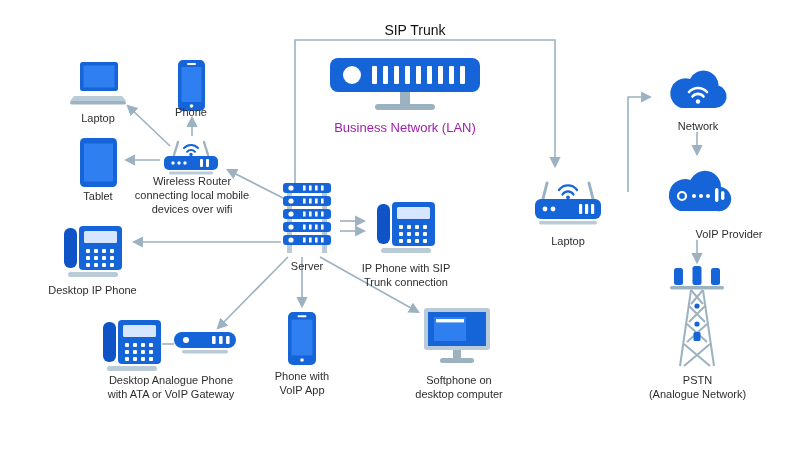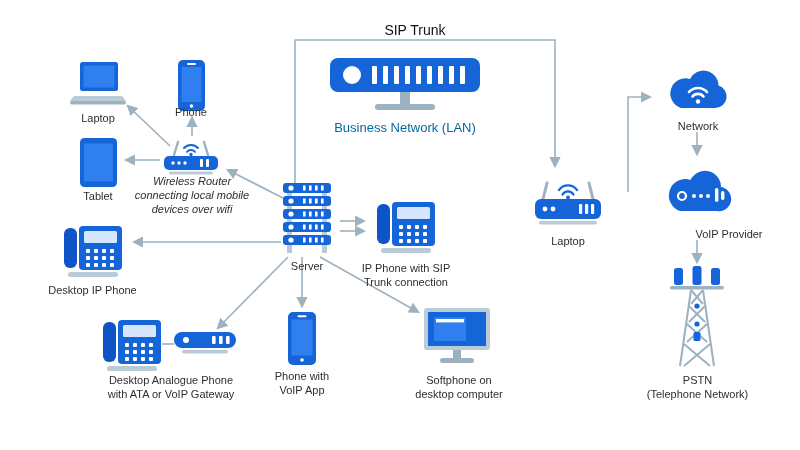--- a/index.html
+++ b/index.html
@@ -6,21 +6,21 @@
   .stage{
     position:relative;width:800px;height:450px;background:#ffffff;overflow:hidden;
     font-family:"Liberation Sans", sans-serif;
   }
   .wires{position:absolute;left:0;top:0;z-index:0;}
   .node{position:absolute;z-index:1;}
   .label{
     position:absolute;z-index:2;text-align:center;
     font-size:11px;line-height:1.25;color:#2e2e2e;white-space:pre-line;
   }
-  .label-lg{font-size:13px;color:#0369a1;}
+  .label-lg{font-size:13px;color:#a21caf;}
   .label-title{font-size:14px;color:#111;}
 </style>
 </head>
 <body>
 
 <div class="stage">
 
   <svg class="wires" width="800" height="450" viewBox="0 0 800 450">
     <defs>
       <marker id="arr" viewBox="0 0 10 10" refX="8" refY="5" markerWidth="7" markerHeight="7" orient="auto-start-reverse">
@@ -111,21 +111,21 @@
         <path d="M22 40 L38 56 M38 40 L22 56"></path>
         <path d="M20 58 L40 76 M40 58 L20 76"></path>
         <path d="M17 78 L43 100 M43 78 L17 100"></path>
       </g>
       <circle cx="30" cy="40" r="2.6" fill="#1565d8"></circle>
       <circle cx="30" cy="58" r="2.6" fill="#1565d8"></circle>
       <rect x="26.5" y="66" width="7" height="9" rx="1.5" fill="#1565d8"></rect>
     </svg>
   </div>
   <div class="label" style="left:630px;top:374px;width:135px;">PSTN
-(Telephone Network)</div>
+(Analogue Network)</div>
 
   <div class="node" style="left:70px;top:62px;">
     <svg width="56" height="45" viewBox="0 0 56 45">
       <rect x="10" y="0" width="38" height="29" rx="2.5" fill="#1565d8"></rect>
       <rect x="13.5" y="3.5" width="31" height="22" fill="#2f7ff0"></rect>
       <path d="M4 34 L52 34 L56 39 L0 39 Z" fill="#b9cbd6"></path>
       <rect x="0" y="39" width="56" height="3.4" rx="1.7" fill="#9cb2c0"></rect>
     </svg>
   </div>
   <div class="label" style="left:60px;top:112px;width:76px;">Laptop</div>
@@ -163,21 +163,21 @@
       <g fill="#ffffff">
         <circle cx="13" cy="29" r="1.7"></circle>
         <circle cx="19" cy="29" r="1.7"></circle>
         <circle cx="25" cy="29" r="1.7"></circle>
         <rect x="40" y="25" width="3" height="8" rx="1"></rect>
         <rect x="46" y="25" width="3" height="8" rx="1"></rect>
       </g>
       <rect x="9" y="37.5" width="44" height="3" rx="1.5" fill="#b9cbd6"></rect>
     </svg>
   </div>
-  <div class="label" style="left:133px;top:175px;width:118px;font-style:italic;">Wireless Router
+  <div class="label" style="left:133px;top:175px;width:118px;">Wireless Router
 connecting local mobile
 devices over wifi</div>
 
   <div class="node" style="left:62px;top:222px;">
     <svg width="62" height="58" viewBox="0 0 62 58">
       <rect x="6" y="50" width="50" height="5" rx="2.5" fill="#b9cbd6"></rect>
       <rect x="17" y="4" width="43" height="44" rx="4" fill="#1565d8"></rect>
       <rect x="2" y="6" width="13" height="40" rx="6" fill="#0e54c6"></rect>
       <rect x="22" y="9" width="33" height="12" rx="1.5" fill="#d6e6ff"></rect>
       <g fill="#ffffff">

